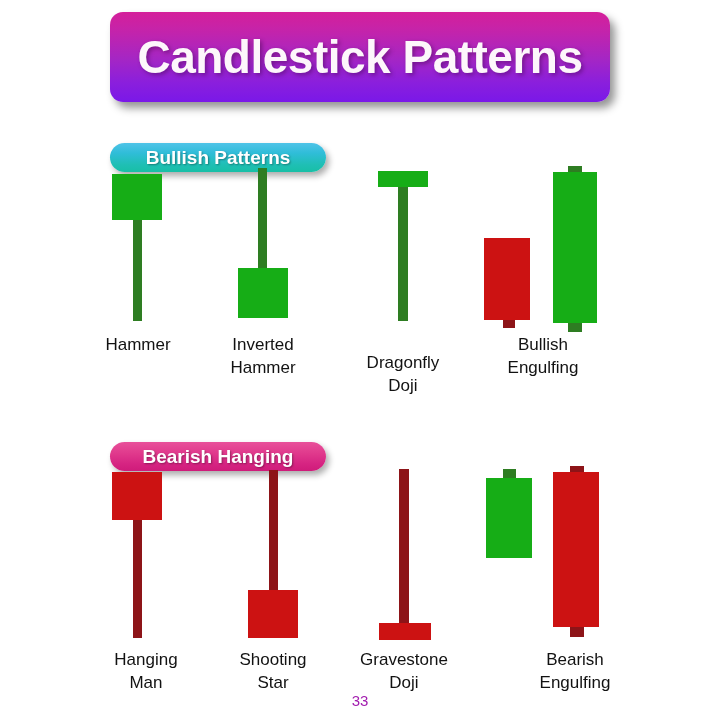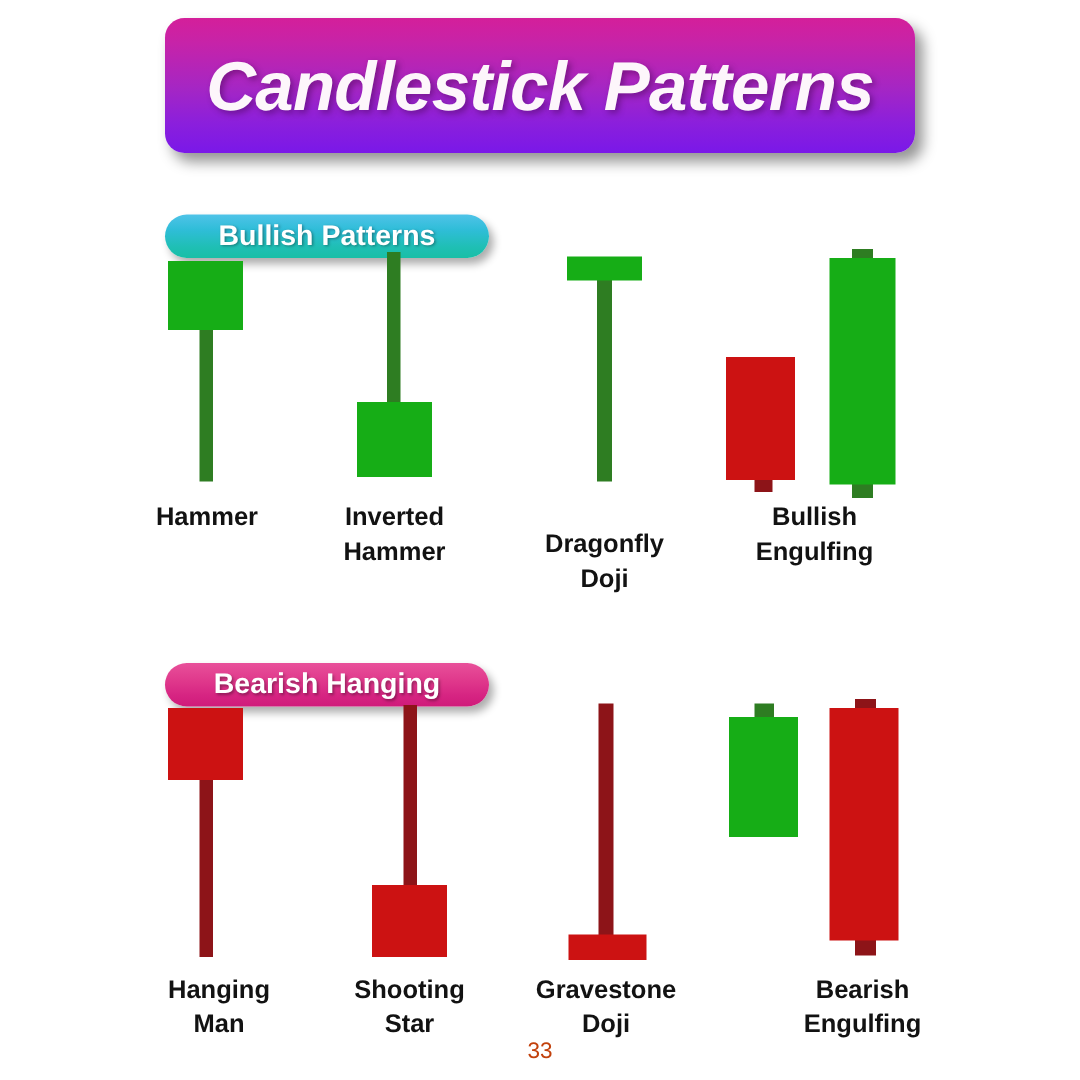--- a/index.html
+++ b/index.html
@@ -30,21 +30,20 @@
     left: 110px;
     top: 12px;
     width: 500px;
     height: 90px;
     border-radius: 13px;
     background: linear-gradient(180deg, #d41f9a 0%, #c723a8 18%, #a526c4 52%, #8b1fdc 78%, #7a18e8 100%);
     box-shadow: 5px 6px 9px rgba(0,0,0,0.42);
     display: flex;
     align-items: center;
     justify-content: center;
-    font-style: italic;
   }
   #title-text {
     font-size: 46px;
     font-weight: bold;
     color: #fdf6fb;
     letter-spacing: -0.5px;
     text-shadow: 2px 2px 4px rgba(60,0,70,0.45);
     white-space: nowrap;
   }
 
@@ -90,35 +89,35 @@
   .body-green { background: #16ad16; }
   .body-red   { background: #cc1212; }
   .wick-green { background: #2e7d22; }
   .wick-red   { background: #8d1418; }
 
   
   .pattern-label {
     position: absolute;
     text-align: center;
     font-size: 17px;
-    font-weight: bold;
+    font-weight: normal;
     color: #121212;
     line-height: 23px;
     white-space: pre-line;
   }
 
   
   #page-number {
     position: absolute;
     left: 0;
     top: 692px;
     width: 720px;
     text-align: center;
     font-size: 15px;
-    color: #c2410c;
+    color: #a21caf;
   }
 </style>
 </head>
 <body>
 
 <div id="page">
 
   <div id="title-banner">
     <span id="title-text">Candlestick Patterns</span>
   </div>

